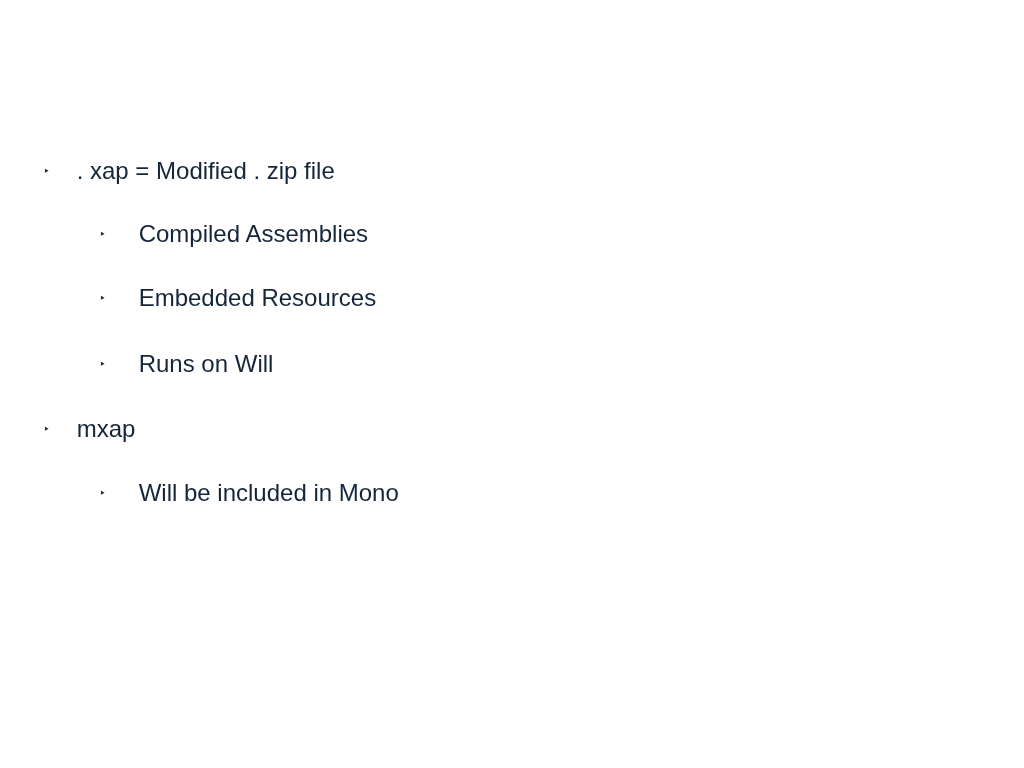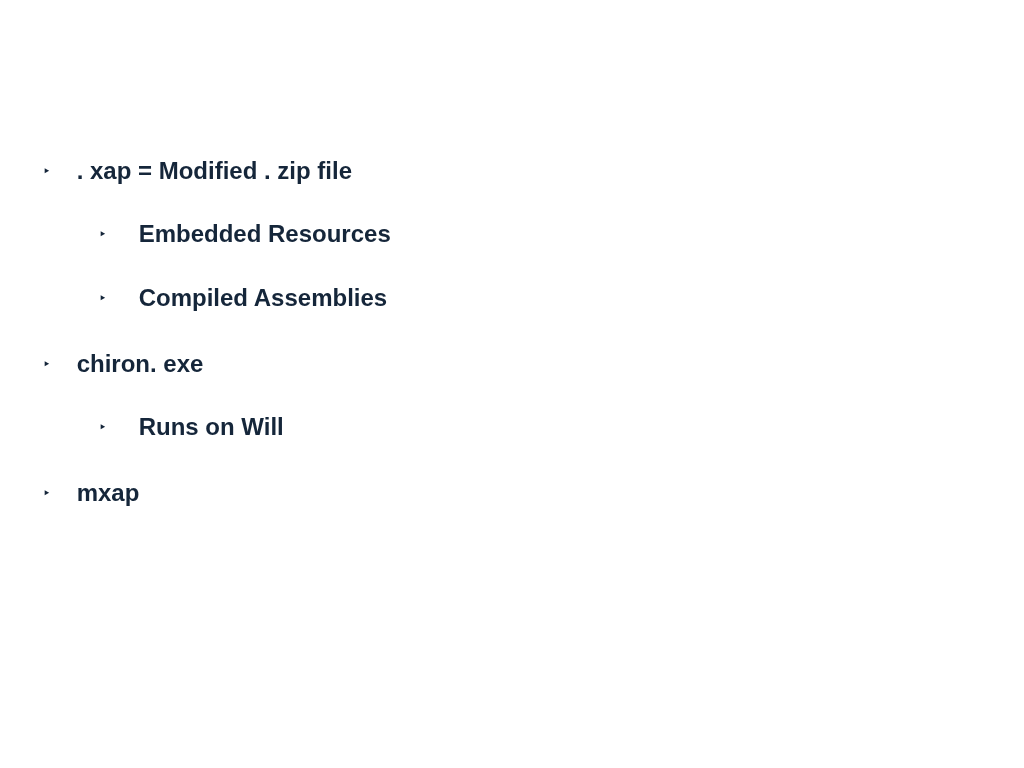--- a/index.html
+++ b/index.html
@@ -1,15 +1,15 @@
 <!DOCTYPE html>
 <html><head>
 <meta charset="utf-8">
 <style>
-  * { margin: 0; padding: 0; box-sizing: border-box; font-weight: bold; }
+  * { margin: 0; padding: 0; box-sizing: border-box; }
   html, body { width: 1024px; height: 768px; }
   body {
     background: #ffffff;
     font-family: Arial, Helvetica, sans-serif;
     color: #15263a;
     font-size: 24px;
     padding-top: 155px;
     padding-left: 44px;
   }
   .bullet-marker {
@@ -43,37 +43,37 @@
 </head>
 <body>
 
 <div class="group">
   <div class="lvl1">
     <span class="bullet-marker">‣</span>
     <span class="text">. xap = Modified . zip file</span>
   </div>
   <div class="lvl2">
     <span class="bullet-marker">‣</span>
-    <span class="text">Embedded Resources</span>
+    <span class="text">Compiled Assemblies</span>
   </div>
   <div class="lvl2">
     <span class="bullet-marker">‣</span>
-    <span class="text">Compiled Assemblies</span>
+    <span class="text">Embedded Resources</span>
   </div>
 </div>
 
 <div class="group">
-  <div class="lvl1">
-    <span class="bullet-marker">‣</span>
-    <span class="text"> chiron. exe</span>
-  </div>
   <div class="lvl2">
     <span class="bullet-marker">‣</span>
     <span class="text">Runs on Will</span>
   </div>
 </div>
 
 <div class="group">
   <div class="lvl1">
     <span class="bullet-marker">‣</span>
     <span class="text"> mxap</span>
   </div>
+  <div class="lvl2">
+    <span class="bullet-marker">‣</span>
+    <span class="text">Will be included in Mono</span>
+  </div>
 </div>
 
 </body></html>

